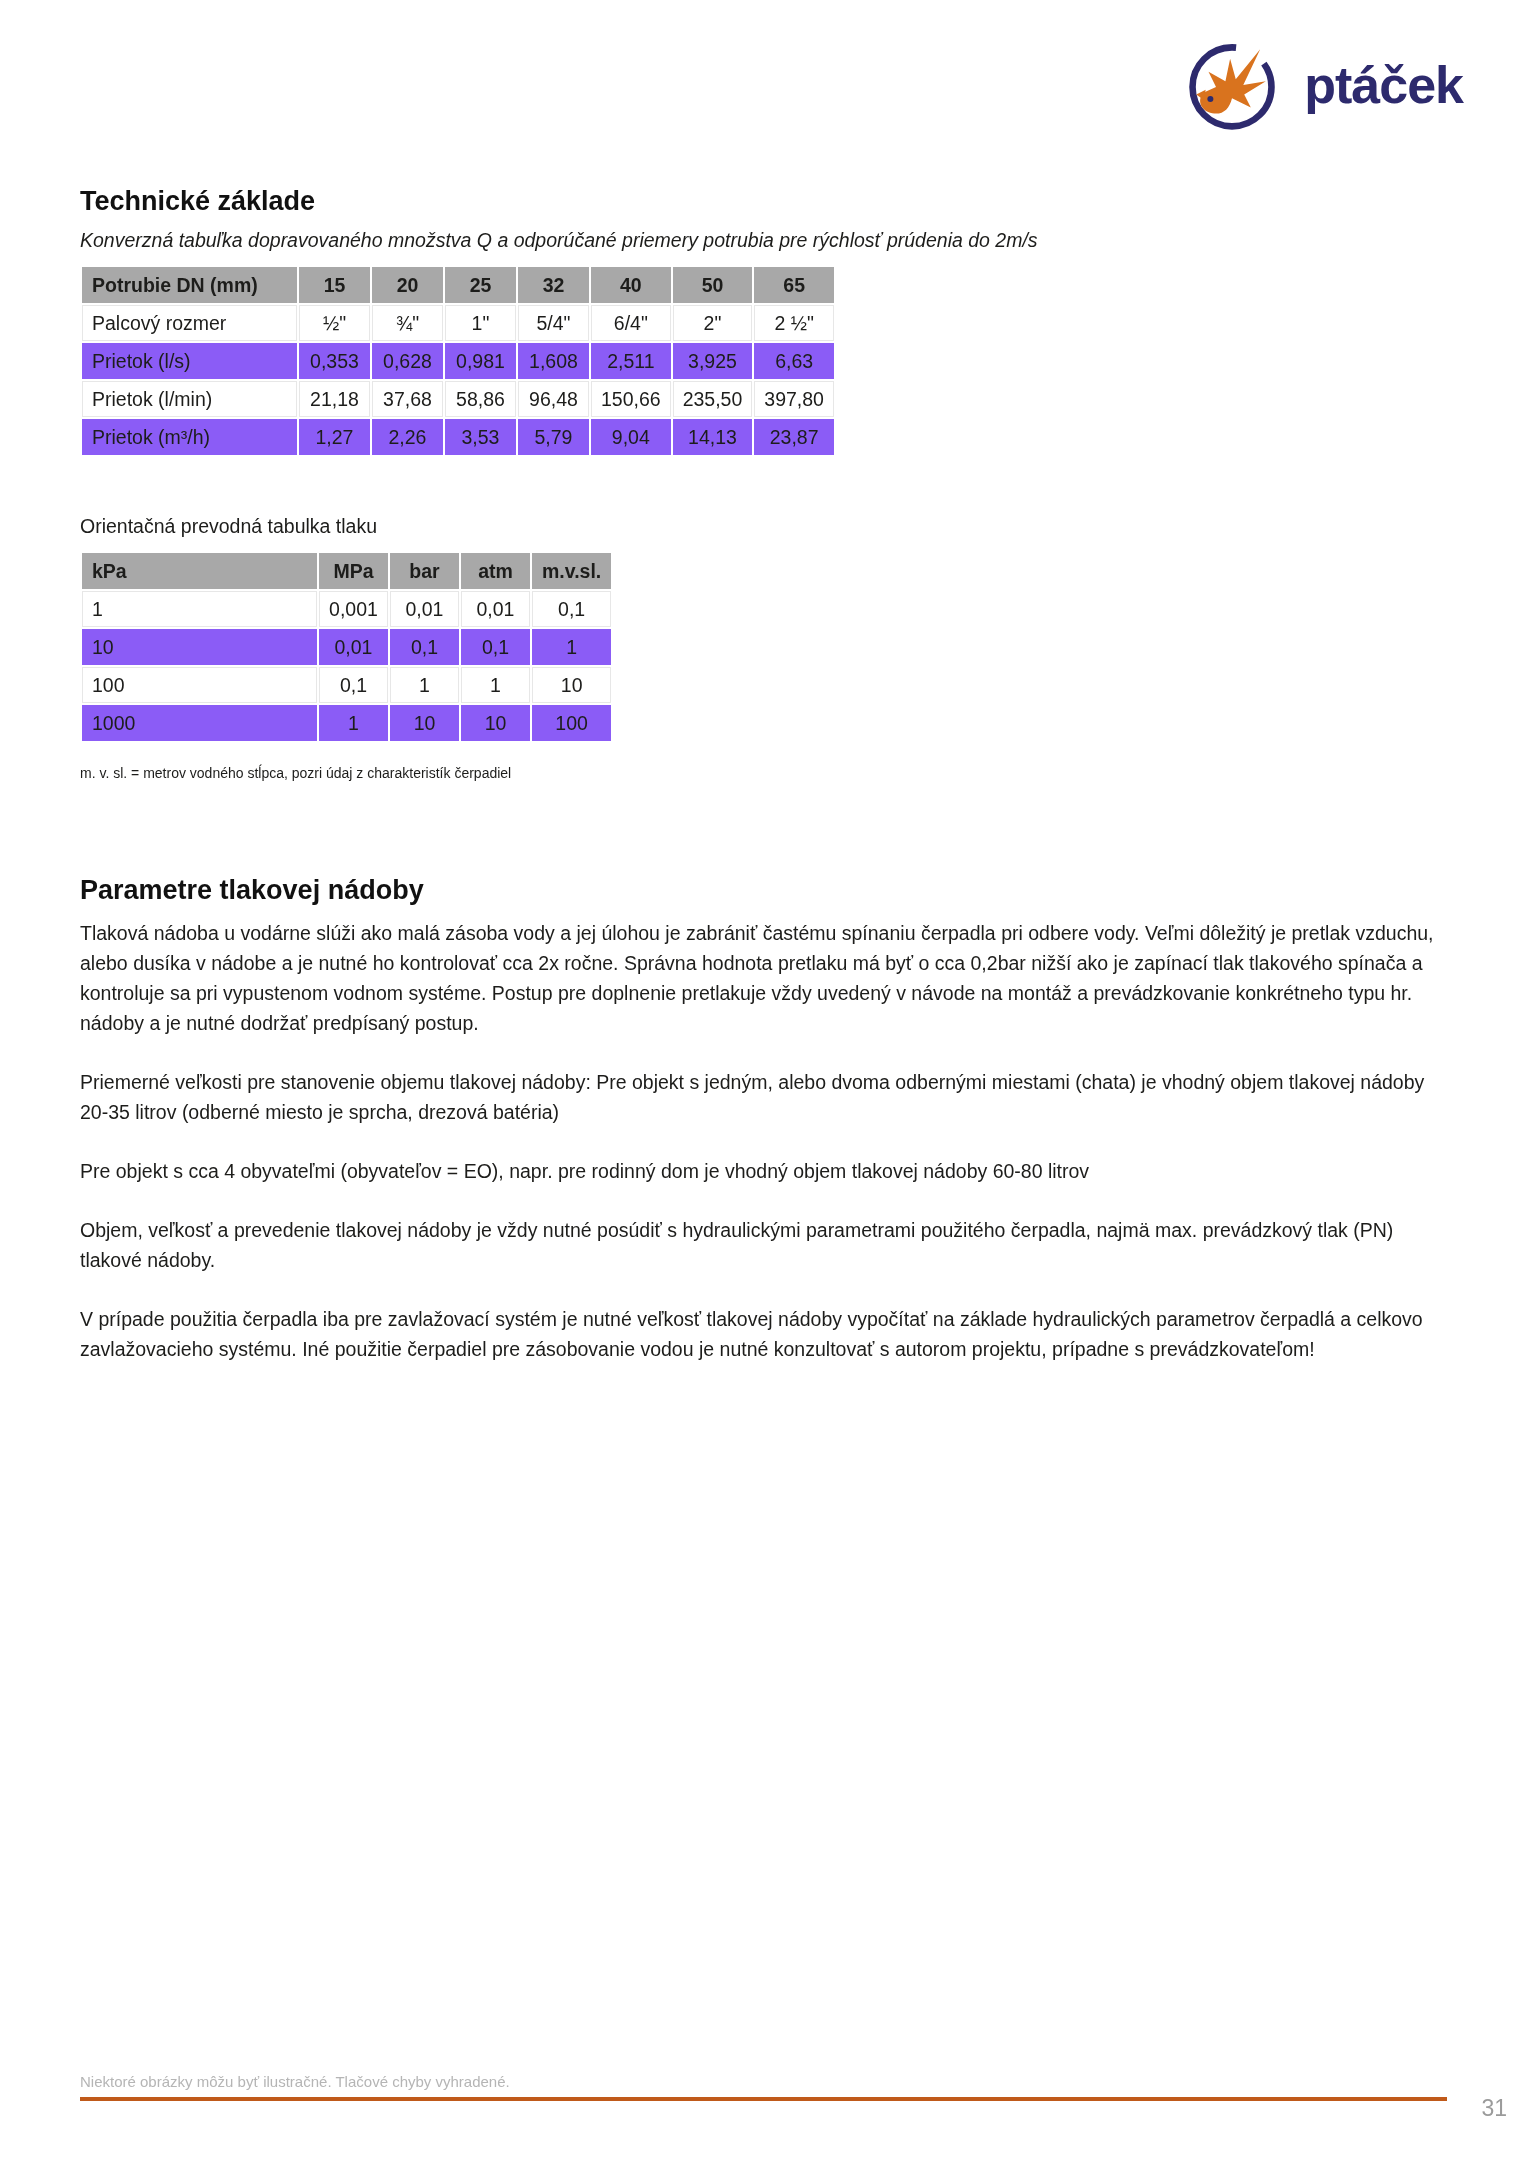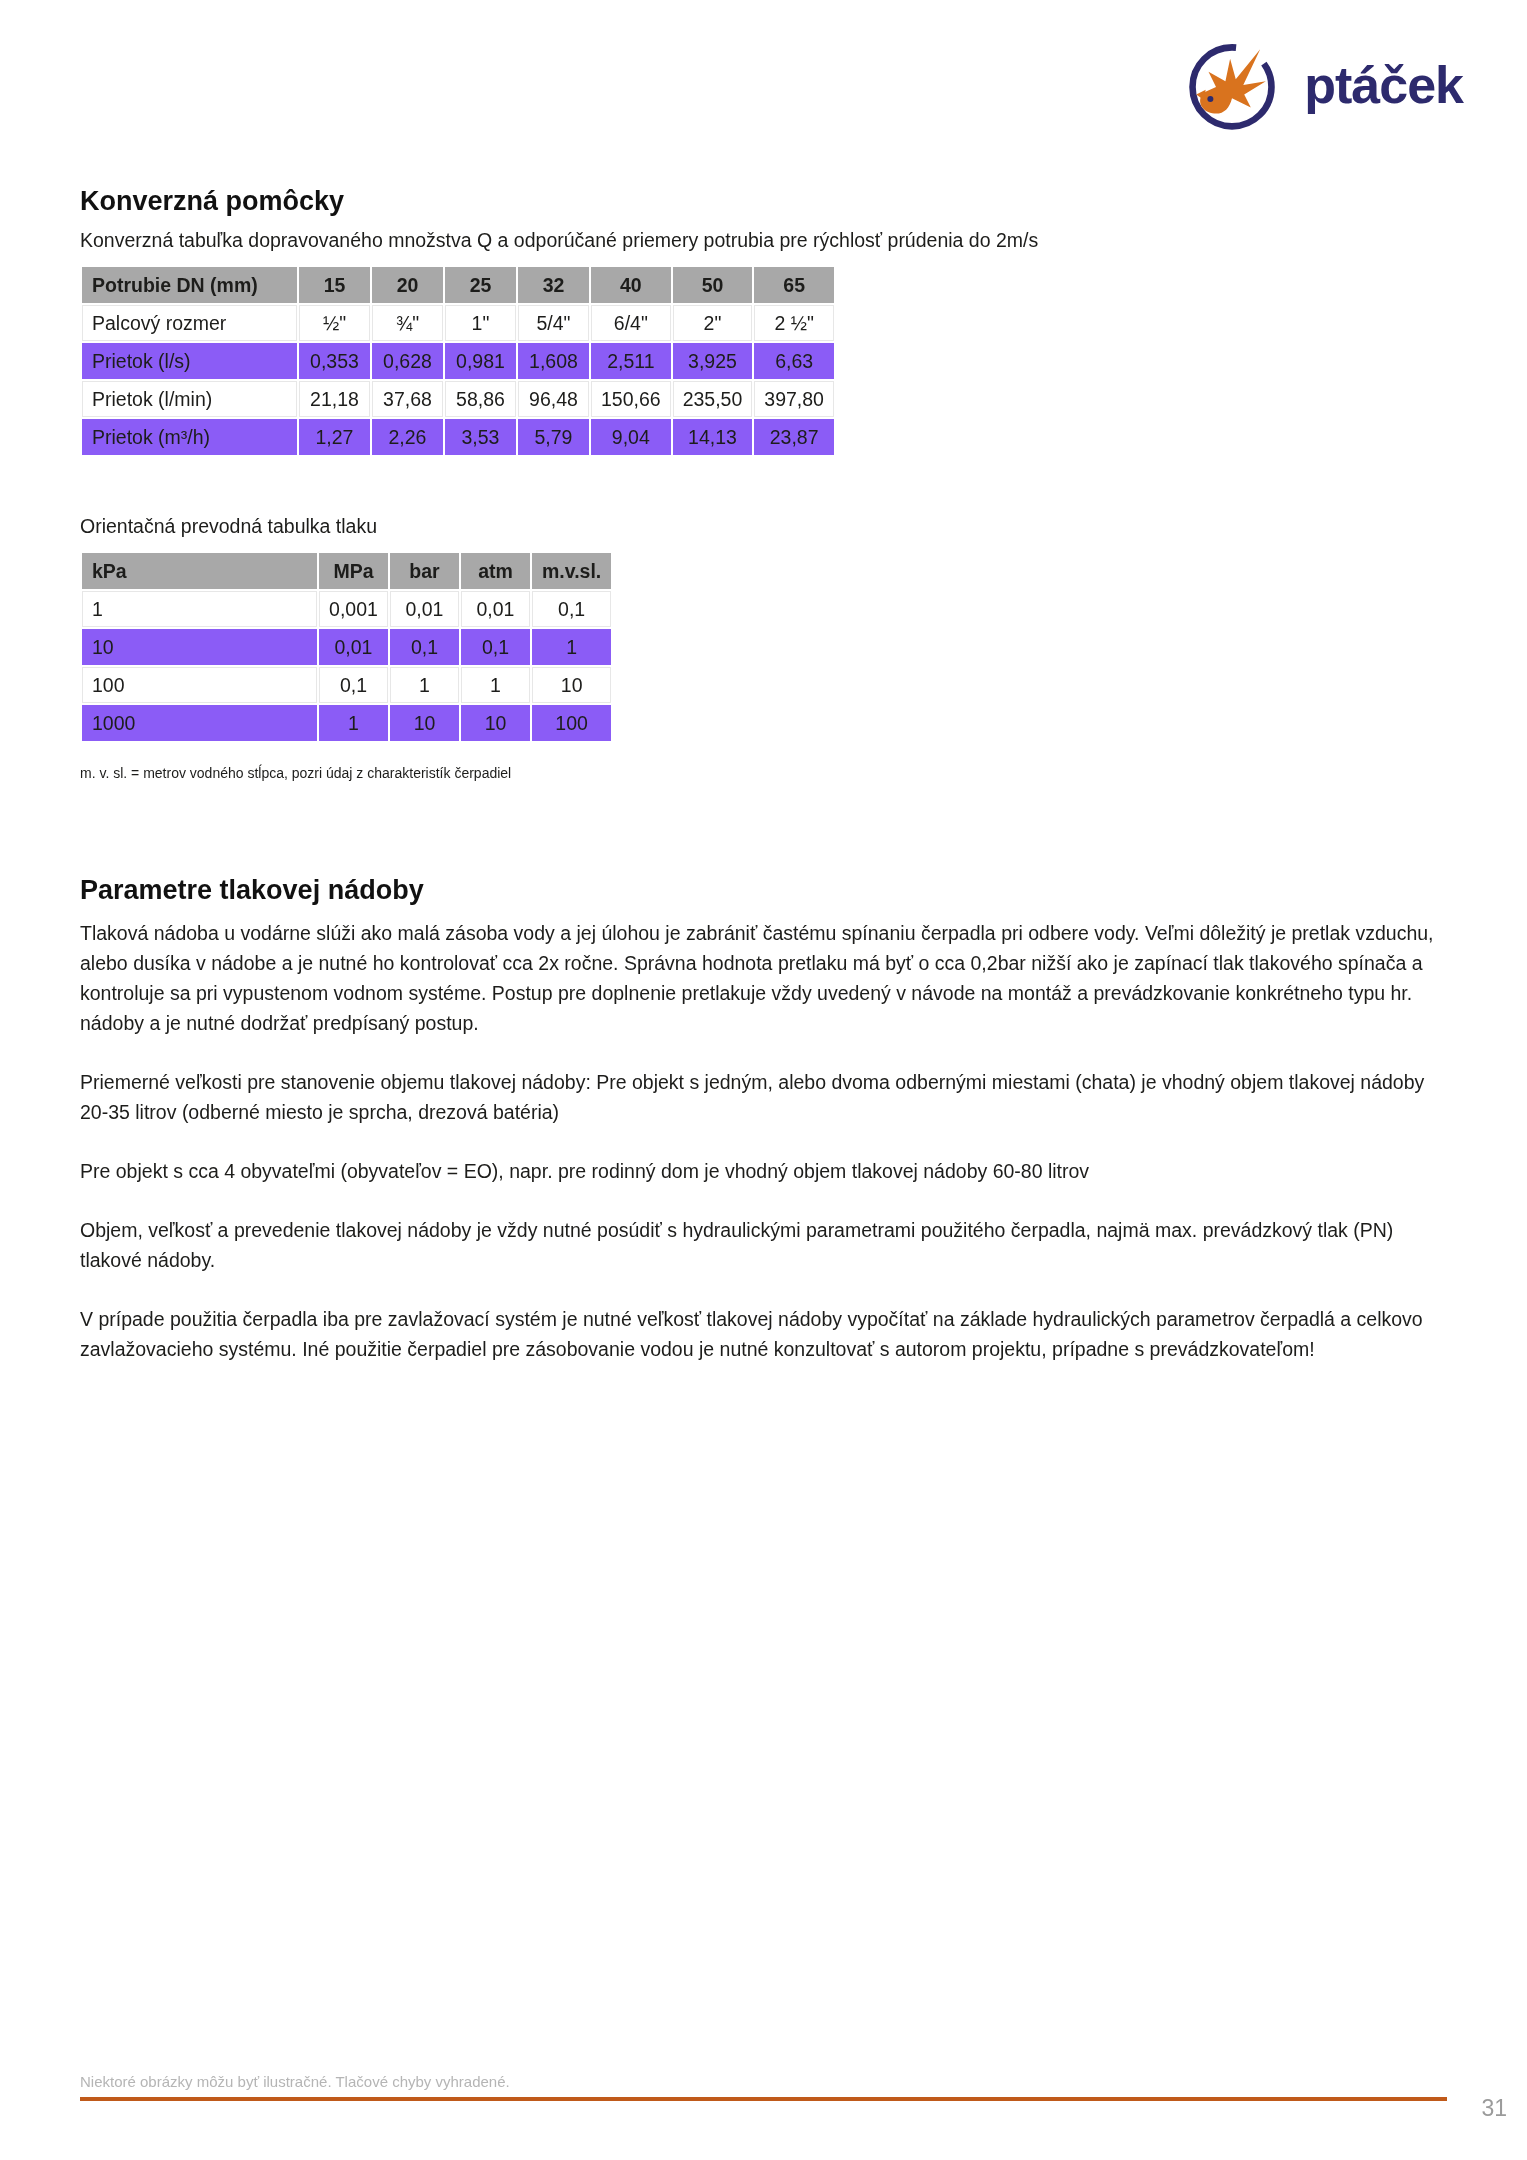--- a/index.html
+++ b/index.html
@@ -17,21 +17,21 @@
   .logo svg { width:94px; height:94px; display:block; }
   .logo .brand {
     font-size:52px; font-weight:bold; color:#2d2a6d;
     letter-spacing:-1px; line-height:1;
   }
 
   
   .content { position:absolute; left:80px; top:186px; width:1374px; }
 
   .heading { font-size:27px; font-weight:bold; margin:0 0 12px 0; color:#111; }
-  .sub     { font-size:19.5px; margin:0 0 13px 0; }
+  .sub     { font-size:19.5px; margin:0 0 13px 0;font-style:italic; }
 
   
   .tbl { border-collapse:separate; border-spacing:2px; table-layout:fixed; font-size:19.5px; }
   .tbl th {
     background:#a8a8a8; font-weight:bold; text-align:center;
     padding:4px 10px; height:28px; vertical-align:middle;
   }
   .tbl td { text-align:center; padding:4px 10px; height:28px; vertical-align:middle; }
   .tbl th.left, .tbl td.left { text-align:left; }
   .tbl tr.gray  td { background:#8b5cf6; }
@@ -65,21 +65,21 @@
       <circle cx="50" cy="52" r="42" fill="none" stroke="#2d2a6d" stroke-width="7" stroke-dasharray="202 35 1000"></circle>
       <path fill="#d9731e" d="M29 80 C17 78 12 66 20 58 L33 52 L25 36 L43 46 L48 22 L54 44 L80 12 L62 50 L86 46 L63 60 L70 74 L50 64 C47 76 40 82 29 80 Z"></path>
       <path fill="#d9731e" d="M12 60 L22 55 L20 66 Z"></path>
       <circle cx="27" cy="65" r="3.2" fill="#2d2a6d"></circle>
     </svg>
     <div class="brand">ptáček</div>
   </div>
 
   <div class="content">
 
-    <div class="heading">Konverzná pomôcky</div>
+    <div class="heading">Technické základe</div>
     <p class="sub">Konverzná tabuľka dopravovaného množstva Q a odporúčané priemery potrubia pre rýchlosť prúdenia do 2m/s</p>
 
     <table class="tbl t1">
       <colgroup>
           <col class="c-label">
           <col class="c-num">
           <col class="c-num">
           <col class="c-num">
           <col class="c-num">
           <col class="c-num">

